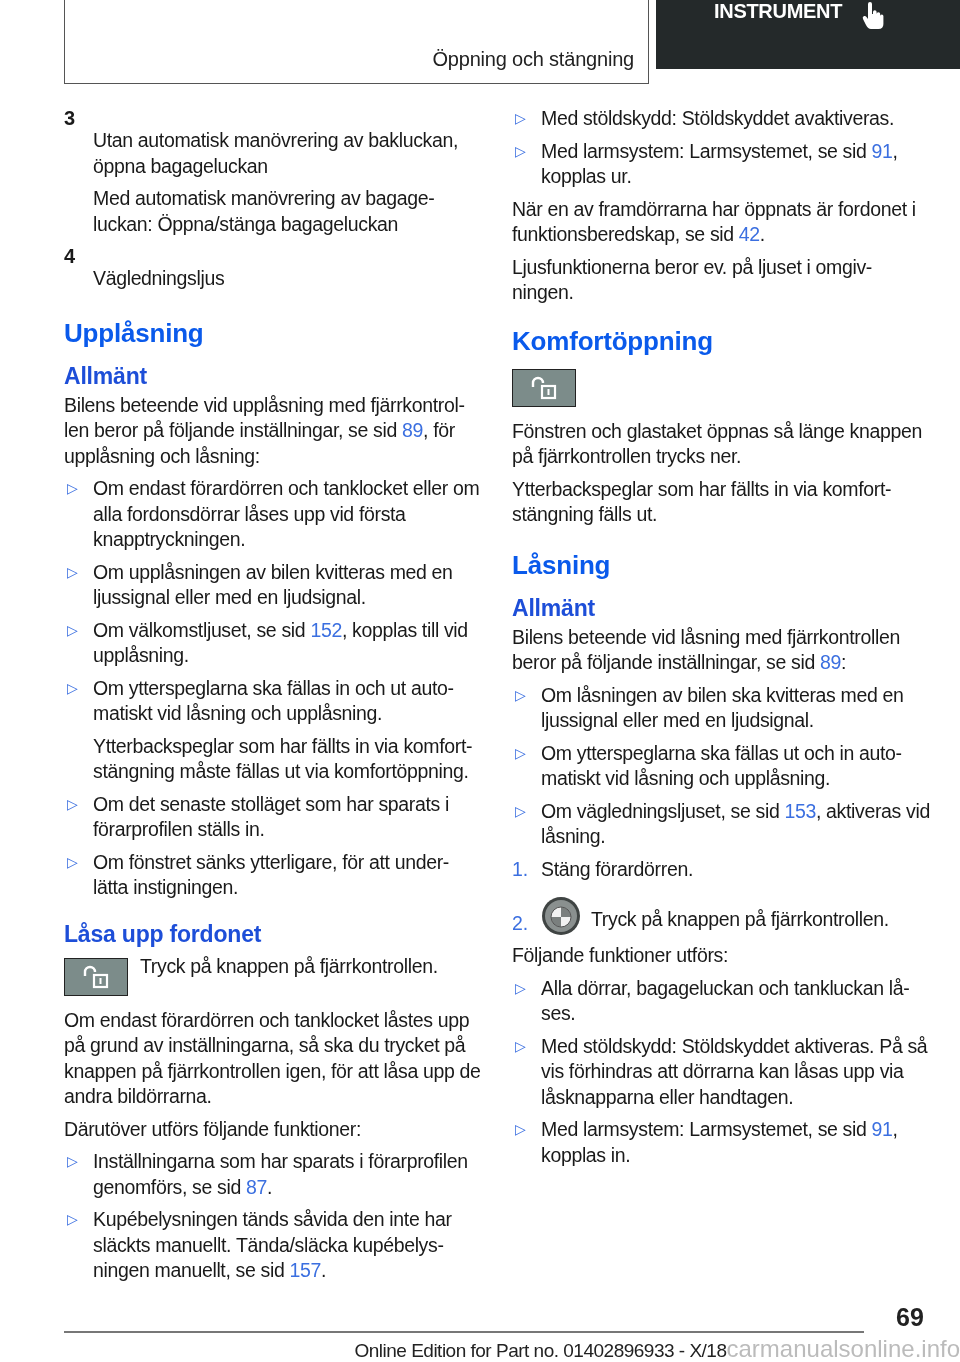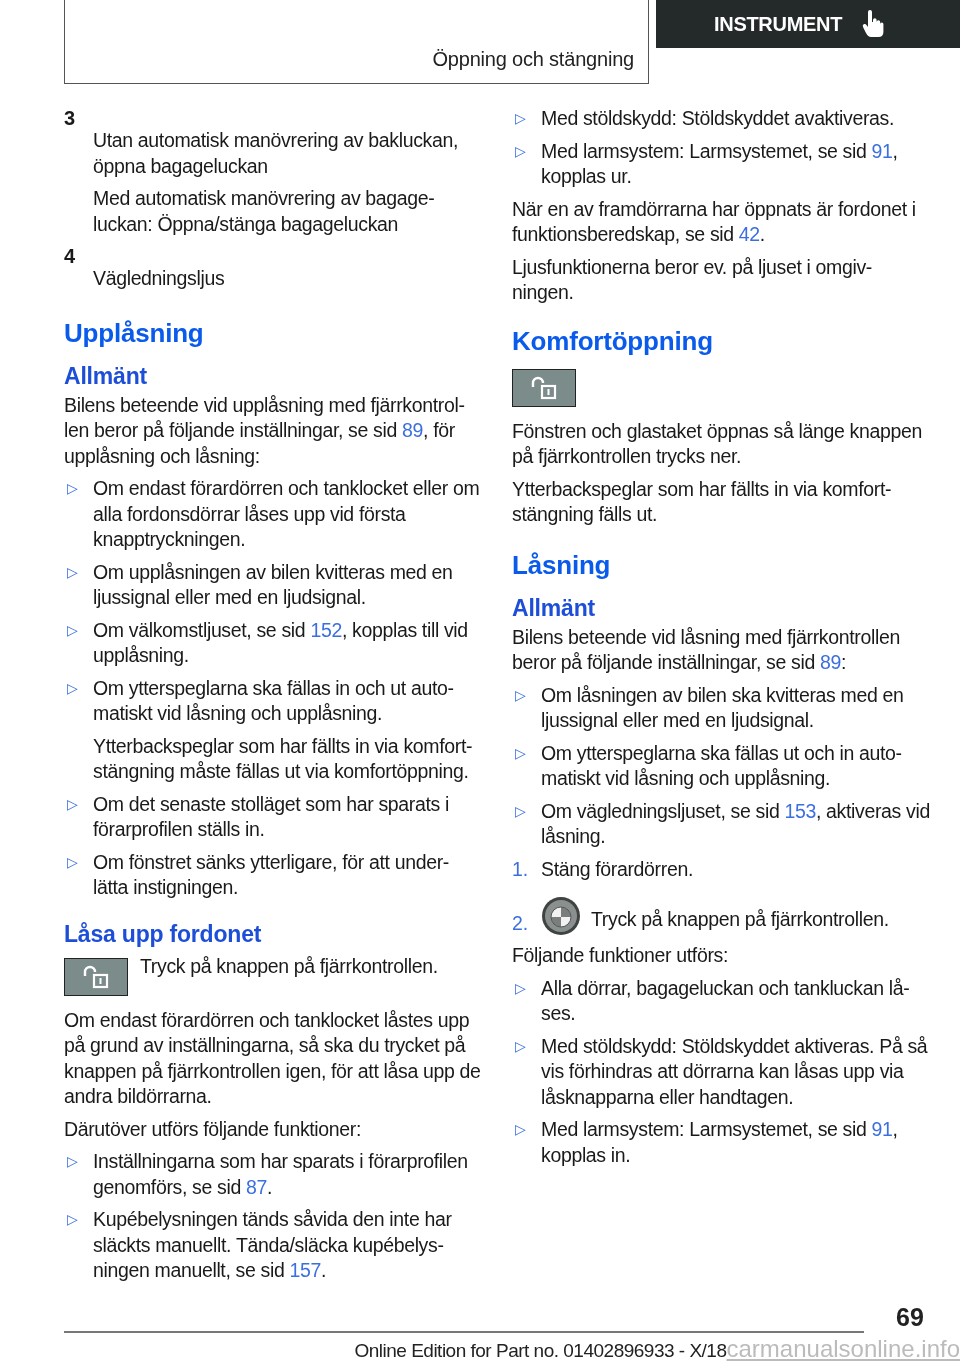--- a/index.html
+++ b/index.html
@@ -8,22 +8,22 @@
 
   
   .hdr-tab-left {
     position: absolute; left: 64px; top: 0; width: 585px; height: 84px;
     border: 1.5px solid #555; border-top: none; background: #fff;
     display: flex; align-items: flex-end; justify-content: flex-end;
     padding: 0 14px 12px 0;
   }
   .hdr-tab-left span { font-size: 20px; color: #222; letter-spacing: -0.2px; }
   .hdr-tab-right {
-    position: absolute; left: 656px; top: 0; width: 304px; height: 48px;
-    background: #24292a; display: flex; align-items: flex-end;
+    position: absolute; left: 656px; top: 0; width: 304px; height: 69px;
+    background: #24292a; display: flex; 
     padding: 0 0 12px 58px; color: #fff;
   }
   .hdr-tab-right span { font-size: 20px; font-weight: bold; letter-spacing: -0.3px; }
   .hand-icon { margin-left: 20px; width: 22px; height: 28px; display: inline-block; position: relative; top: 2px; }
 
   .col { position: absolute; top: 106px; }
   .col-left { left: 64px; width: 420px; }
   .col-right { left: 512px; width: 420px; }
 
   .p { font-size: 19.5px; line-height: 25.5px; letter-spacing: -0.35px; margin-bottom: 7px; }
@@ -51,21 +51,21 @@
     margin-right: 12px; margin-top: 4px;
   }
   .keyrow .t { font-size: 19.5px; line-height: 25.5px; letter-spacing: -0.35px; }
 
   .bmw { width: 40px; height: 40px; display: inline-block; vertical-align: -10px; margin-right: 10px; }
 
   
   .page-num { position: absolute; left: 896px; top: 1303px; font-size: 25px; font-weight: bold; color: #222; }
   .footer-rule { position: absolute; left: 64px; top: 1331px; width: 800px; height: 2px; background: #777; }
   .footer-text { position: absolute; left: 64px; top: 1335px; width: 896px; text-align: right; white-space: nowrap; font-size: 19px; color: #222; letter-spacing: -0.5px; }
-  .footer-text .wm { color: #bbb; font-size: 24px; letter-spacing: 0; text-decoration: underline; }
+  .footer-text .wm { color: #bbb; font-size: 24px; letter-spacing: 0; }
 </style>
 </head>
 <body>
 
 <div class="hdr-tab-left">
   <span>Öppning och stängning</span>
 </div>
 <div class="hdr-tab-right">
   <span>INSTRUMENT</span>
   <svg class="hand-icon" viewBox="0 0 22 28">

